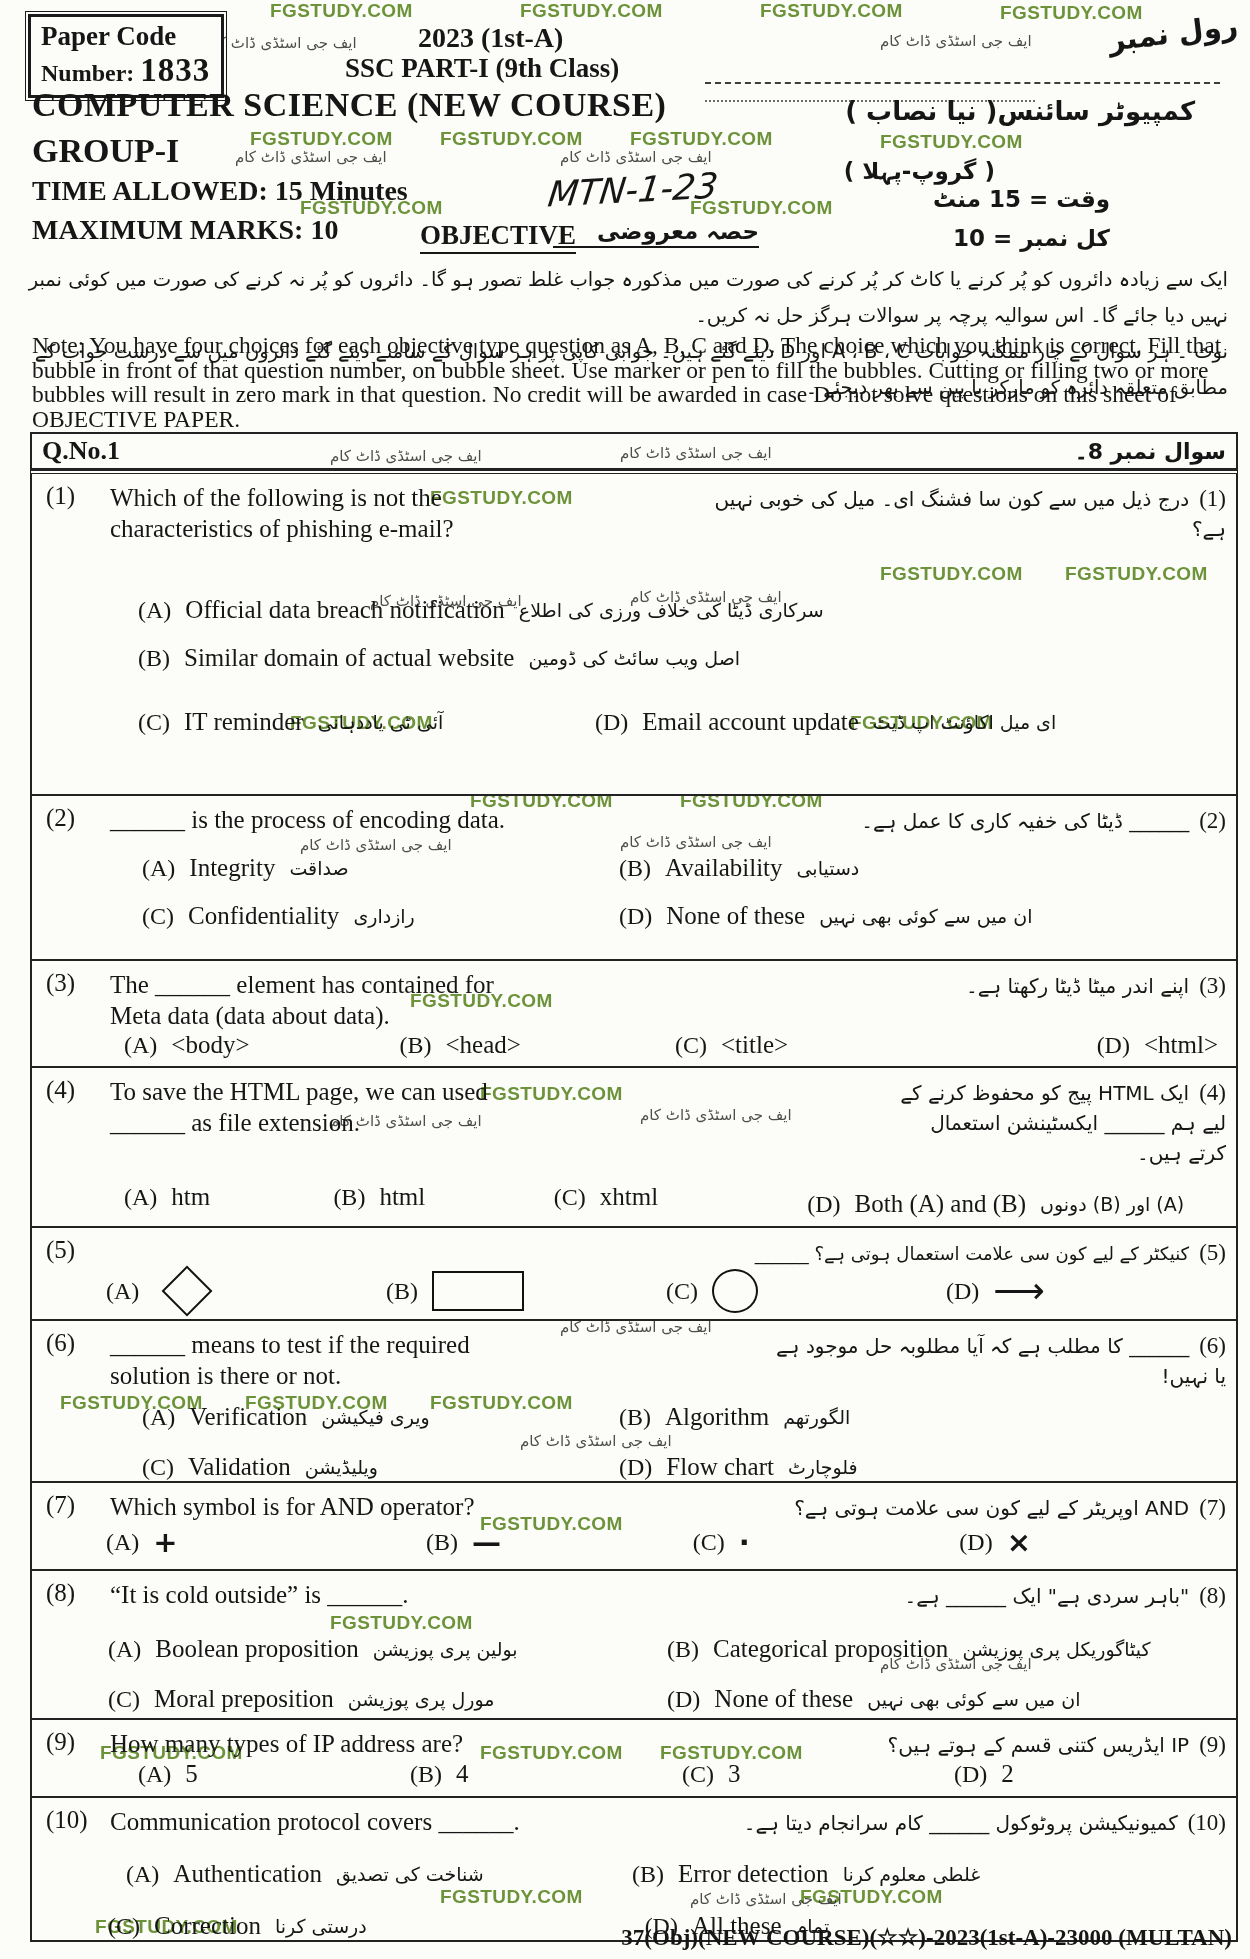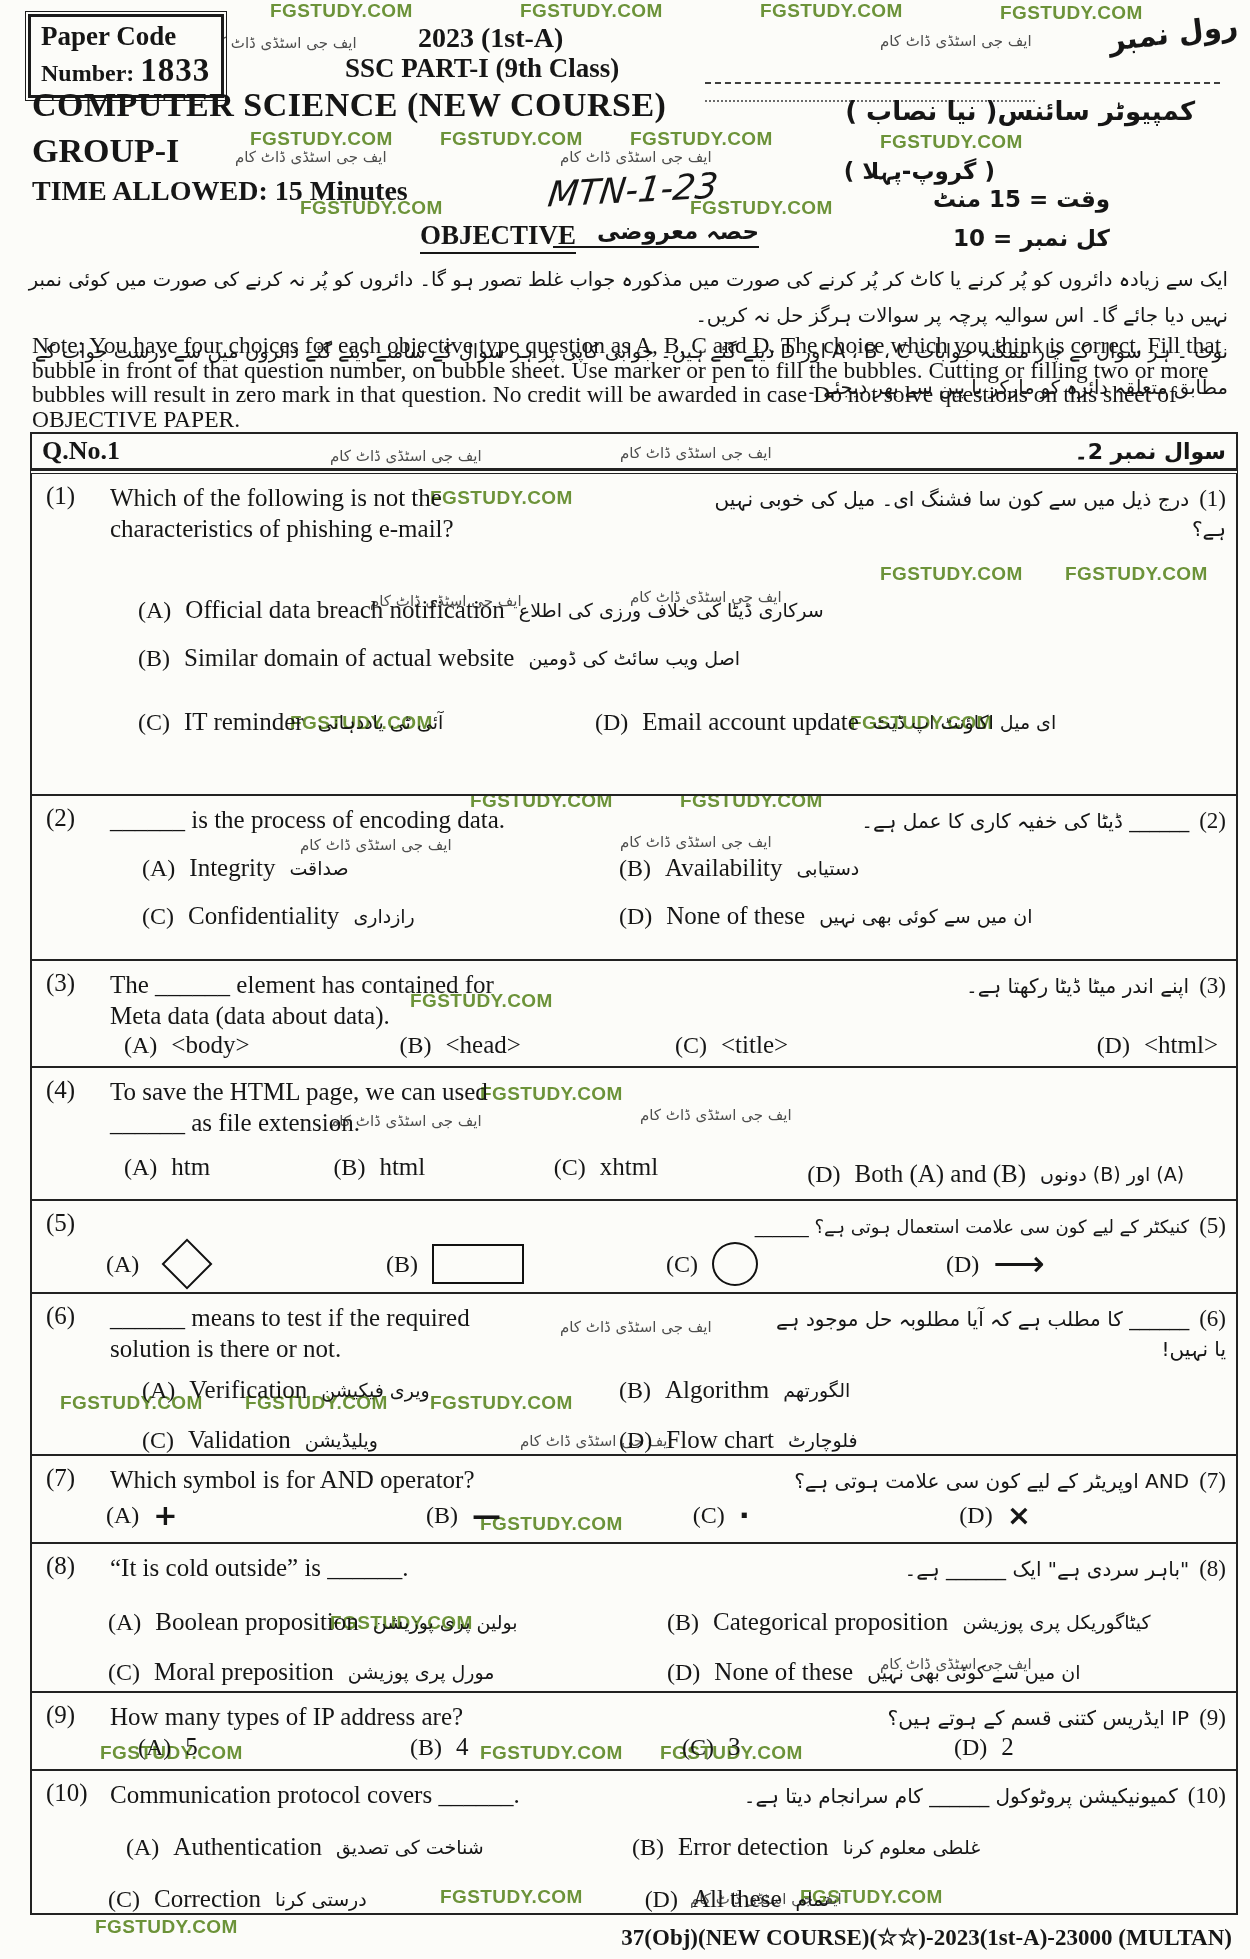--- a/index.html
+++ b/index.html
@@ -153,33 +153,34 @@
   <div class="title-en">COMPUTER SCIENCE (NEW COURSE)</div>
   <div class="title-ur ur">کمپیوٹر سائنس( نیا نصاب )</div>
 
   <div class="group-en">GROUP-I</div>
   <div class="group-ur ur">( گروپ-پہلا )</div>
 
   <div class="time-en">TIME ALLOWED: 15 Minutes</div>
   <div class="handwrite">MTN-1-23</div>
   <div class="time-ur ur">وقت = 15 منٹ</div>
 
+  <div class="marks-en">MAXIMUM MARKS: 10</div>
   <div class="objective-en">OBJECTIVE</div>
   <div class="objective-ur ur">حصہ معروضی</div>
   <div class="marks-ur ur">کل نمبر = 10</div>
 
   <div class="note-ur ur">
     <div>ایک سے زیادہ دائروں کو پُر کرنے یا کاٹ کر پُر کرنے کی صورت میں مذکورہ جواب غلط تصور ہو گا۔ دائروں کو پُر نہ کرنے کی صورت میں کوئی نمبر نہیں دیا جائے گا۔ اس سوالیہ پرچہ پر سوالات ہرگز حل نہ کریں۔</div>
     <div>نوٹ ۔ ہر سوال کے چار ممکنہ جوابات A ، B ، C اور D دیئے گئے ہیں۔ جوابی کاپی پر ہر سوال کے سامنے دیئے گئے دائروں میں سے درست جواب کے مطابق متعلقہ دائرہ کو مارکر یا پین سے بھر دیجئے ۔</div>
   </div>
   <div class="note-en">Note:  You have four choices for each objective type question as A, B, C and D.  The choice which you think is correct, Fill that bubble in front of that question number, on bubble sheet.  Use marker or pen to fill the bubbles.  Cutting or filling two or more bubbles will result in zero mark in that question.  No credit will be awarded in case Do not solve questions on this sheet of OBJECTIVE PAPER.</div>
 
   <div class="qhead">
     <span class="qhead-en">Q.No.1</span>
-    <span class="qhead-ur ur">سوال نمبر 2۔</span>
+    <span class="qhead-ur ur">سوال نمبر 8۔</span>
   </div>
 
   <div class="qtable">
 
     <section class="q" style="min-height:320px">
       <div class="q-line">
         <span class="q-no">(1)</span>
         <span class="q-en" style="width:480px">Which of the following is not the characteristics of phishing e-mail?</span>
         <span class="q-ur ur" style="max-width:520px"><b>(1)</b><span>درج ذیل میں سے کون سا فشنگ ای۔ میل کی خوبی نہیں ہے؟</span></span>
       </div>
@@ -266,20 +267,21 @@
           <span class="opt-label">(D)</span>
           <span class="opt-en">&lt;html&gt;</span>
         </div>
       </div>
     </section>
 
     <section class="q" style="min-height:133px">
       <div class="q-line">
         <span class="q-no">(4)</span>
         <span class="q-en" style="width:440px">To save the HTML page, we can used ______ as file extension.</span>
+        <span class="q-ur ur" style="max-width:330px"><b>(4)</b><span>ایک HTML پیج کو محفوظ کرنے کے لیے ہم ______ ایکسٹینشن استعمال کرتے ہیں۔</span></span>
       </div>
       <div class="opt-row" style="margin:8px 0 8px 78px">
         <div class="opt" style="width:19%">
           <span class="opt-label">(A)</span>
           <span class="opt-en">htm</span>
         </div>
         <div class="opt" style="width:20%">
           <span class="opt-label">(B)</span>
           <span class="opt-en">html</span>
         </div>

